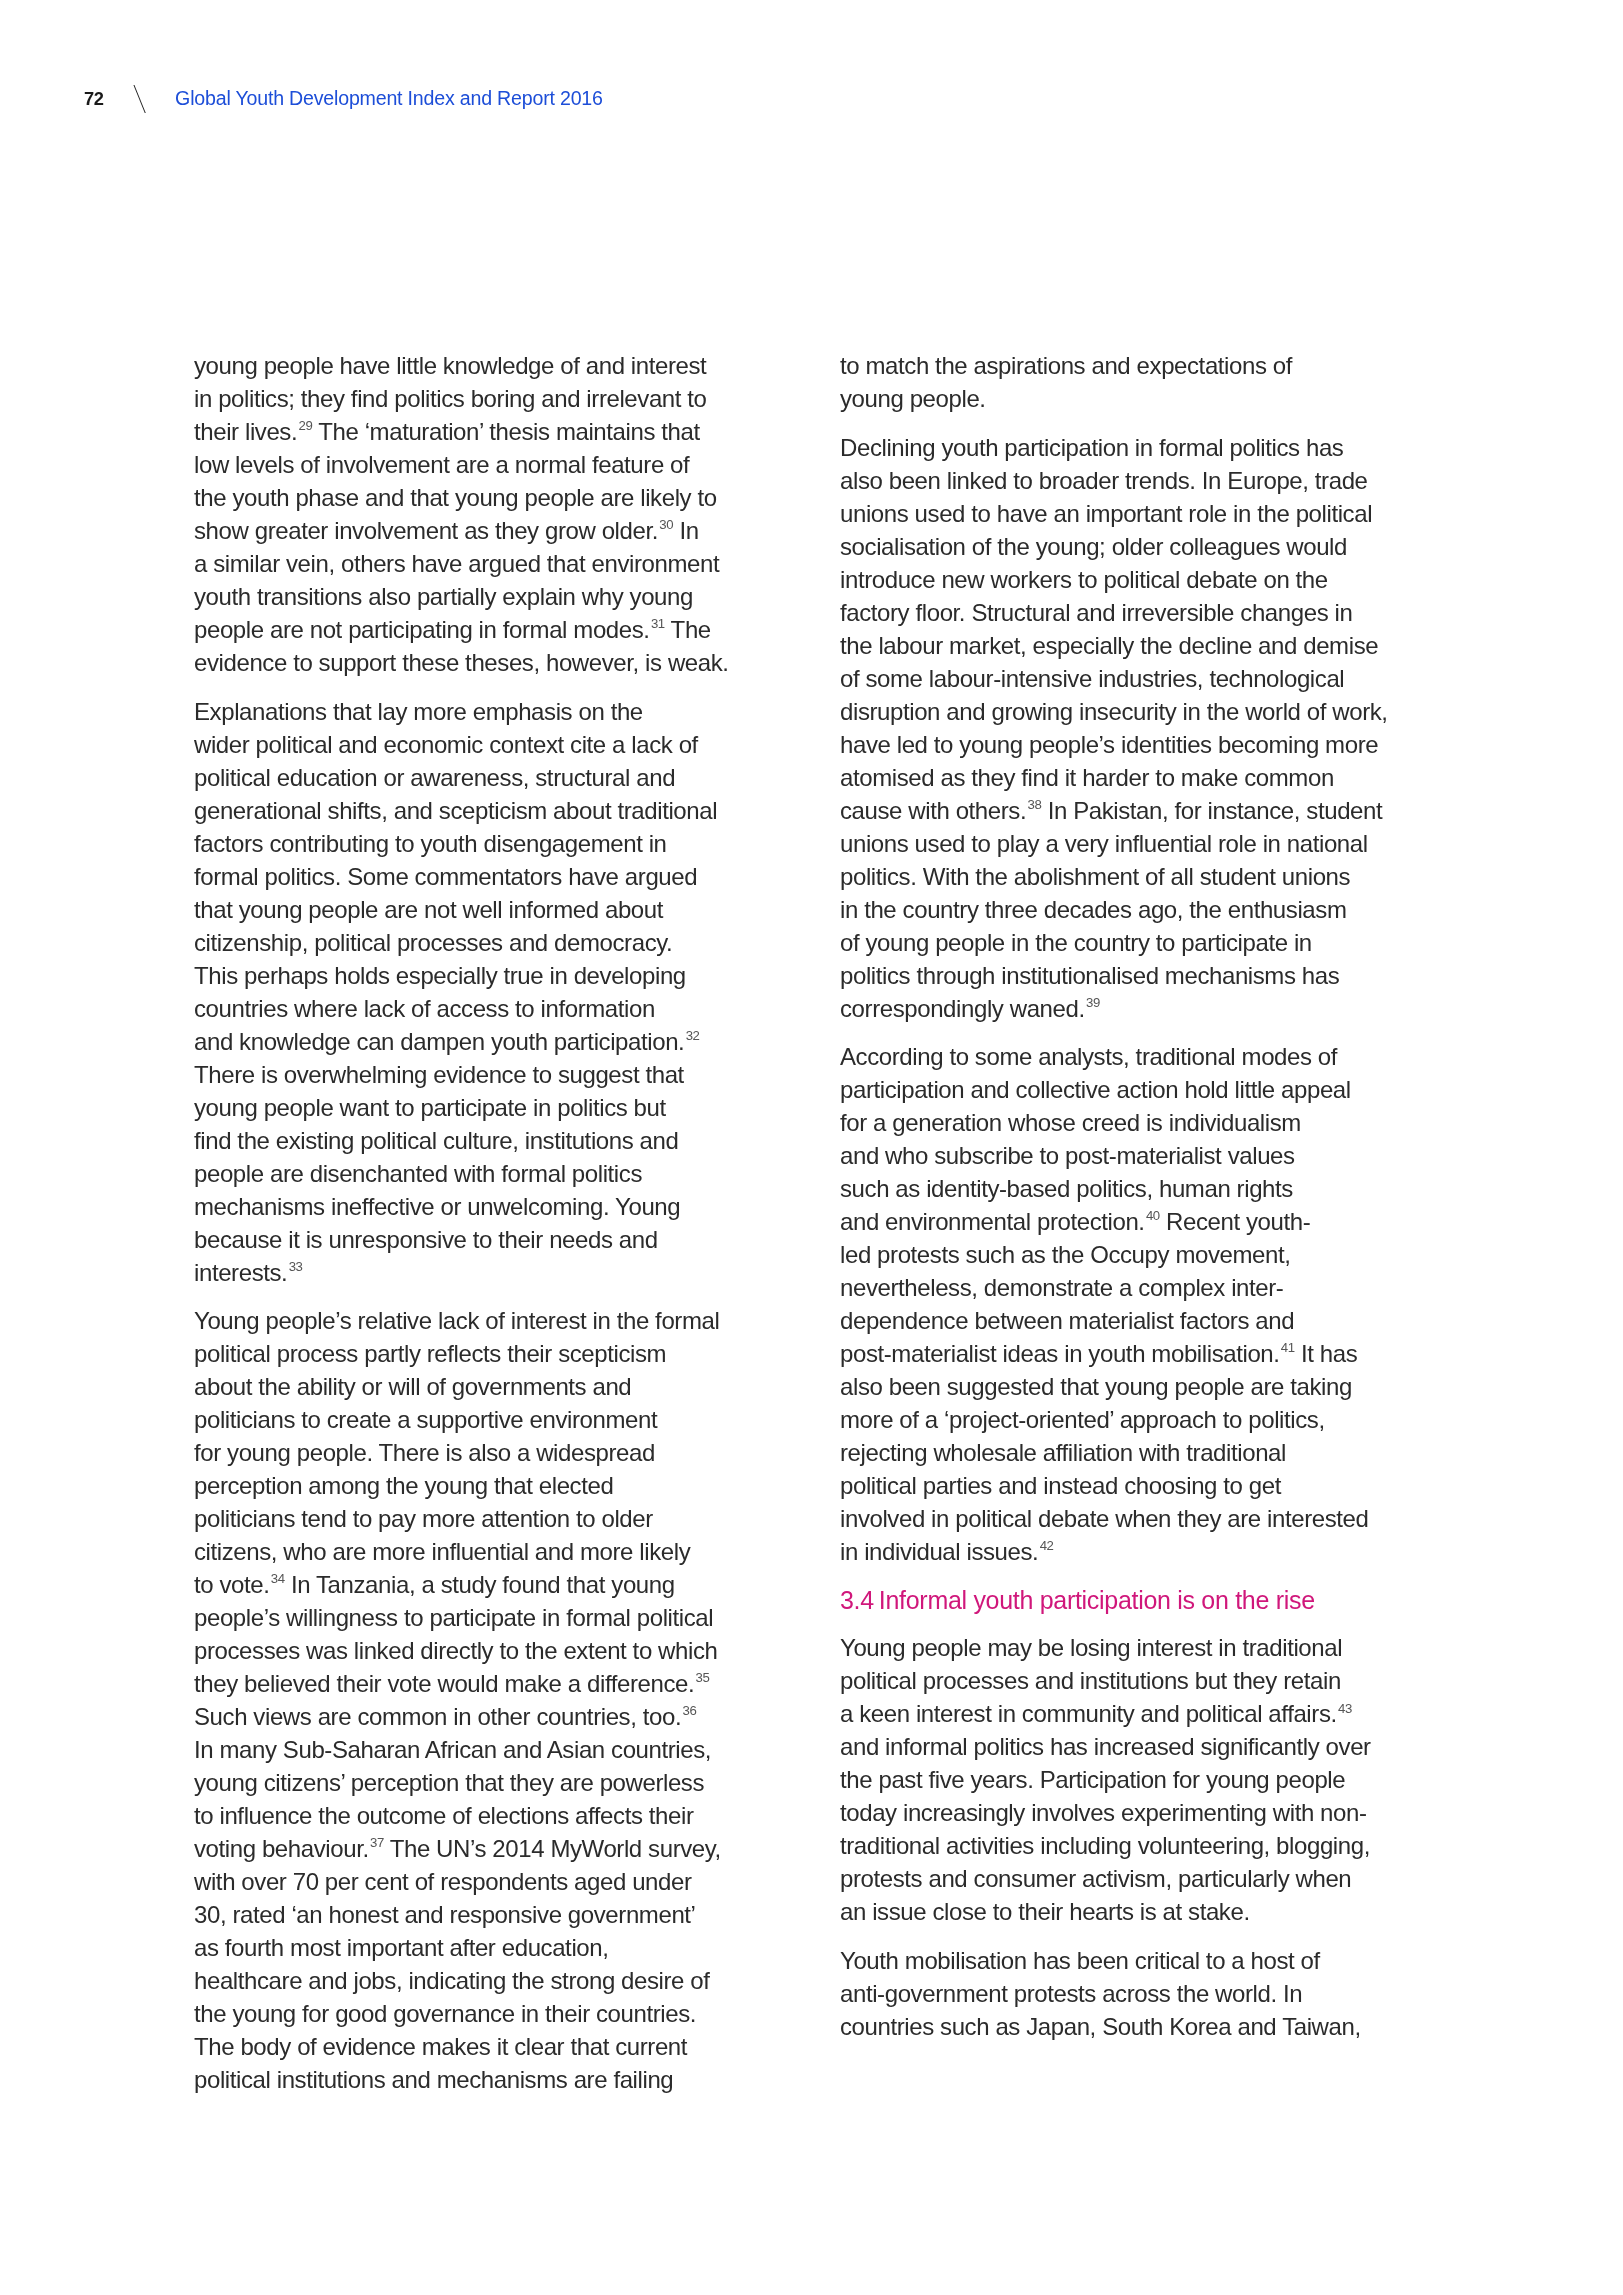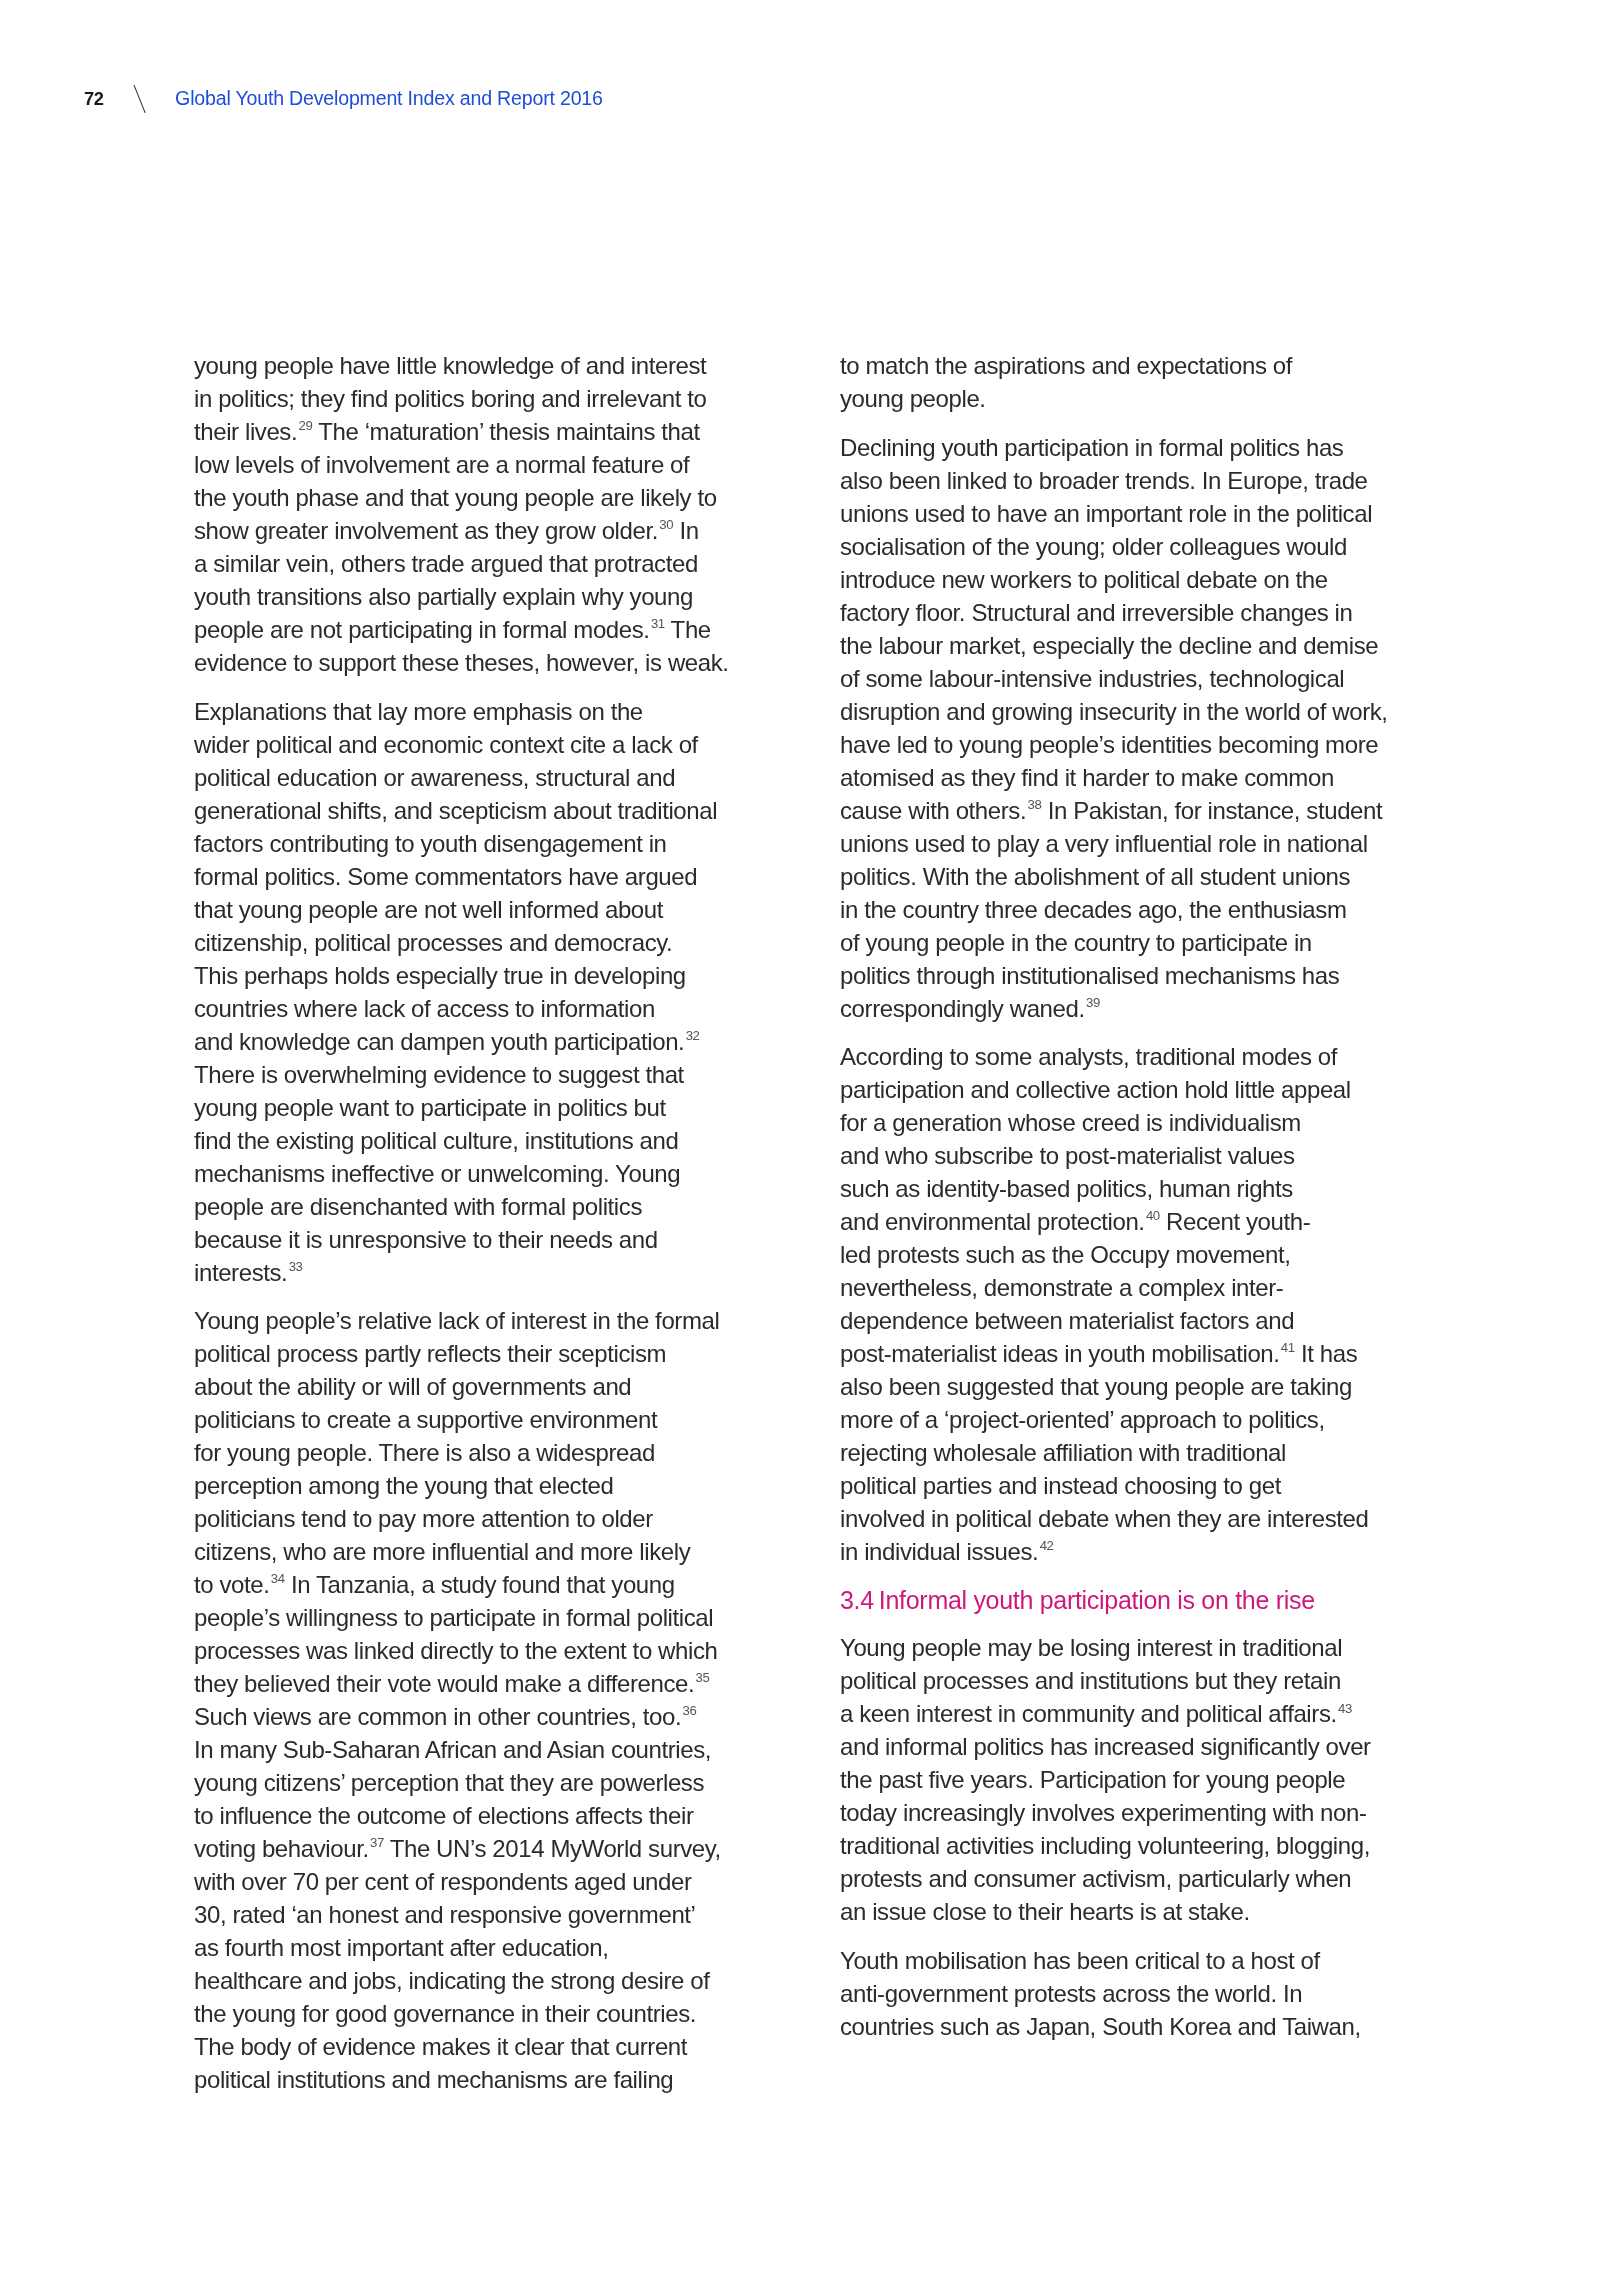--- a/index.html
+++ b/index.html
@@ -30,42 +30,42 @@
 </div>
 
 <div class="col col-left" id="col-left">
     <div class="para">
       <span class="line"><span>young people have little knowledge of and interest</span></span>
       <span class="line"><span>in politics; they find politics boring and irrelevant to</span></span>
       <span class="line"><span>their lives.</span><sup>29</sup><span> The ‘maturation’ thesis maintains that</span></span>
       <span class="line"><span>low levels of involvement are a normal feature of</span></span>
       <span class="line"><span>the youth phase and that young people are likely to</span></span>
       <span class="line"><span>show greater involvement as they grow older.</span><sup>30</sup><span> In</span></span>
-      <span class="line"><span>a similar vein, others trade argued that protracted</span></span>
+      <span class="line"><span>a similar vein, others have argued that environment</span></span>
       <span class="line"><span>youth transitions also partially explain why young</span></span>
       <span class="line"><span>people are not participating in formal modes.</span><sup>31</sup><span> The</span></span>
       <span class="line"><span>evidence to support these theses, however, is weak.</span></span>
     </div>
     <div class="para">
       <span class="line"><span>Explanations that lay more emphasis on the</span></span>
       <span class="line"><span>wider political and economic context cite a lack of</span></span>
       <span class="line"><span>political education or awareness, structural and</span></span>
       <span class="line"><span>generational shifts, and scepticism about traditional</span></span>
       <span class="line"><span>factors contributing to youth disengagement in</span></span>
       <span class="line"><span>formal politics. Some commentators have argued</span></span>
       <span class="line"><span>that young people are not well informed about</span></span>
       <span class="line"><span>citizenship, political processes and democracy.</span></span>
       <span class="line"><span>This perhaps holds especially true in developing</span></span>
       <span class="line"><span>countries where lack of access to information</span></span>
       <span class="line"><span>and knowledge can dampen youth participation.</span><sup>32</sup></span>
       <span class="line"><span>There is overwhelming evidence to suggest that</span></span>
       <span class="line"><span>young people want to participate in politics but</span></span>
       <span class="line"><span>find the existing political culture, institutions and</span></span>
+      <span class="line"><span>people are disenchanted with formal politics</span></span>
       <span class="line"><span>mechanisms ineffective or unwelcoming. Young</span></span>
-      <span class="line"><span>people are disenchanted with formal politics</span></span>
       <span class="line"><span>because it is unresponsive to their needs and</span></span>
       <span class="line"><span>interests.</span><sup>33</sup></span>
     </div>
     <div class="para">
       <span class="line"><span>Young people’s relative lack of interest in the formal</span></span>
       <span class="line"><span>political process partly reflects their scepticism</span></span>
       <span class="line"><span>about the ability or will of governments and</span></span>
       <span class="line"><span>politicians to create a supportive environment</span></span>
       <span class="line"><span>for young people. There is also a widespread</span></span>
       <span class="line"><span>perception among the young that elected</span></span>

